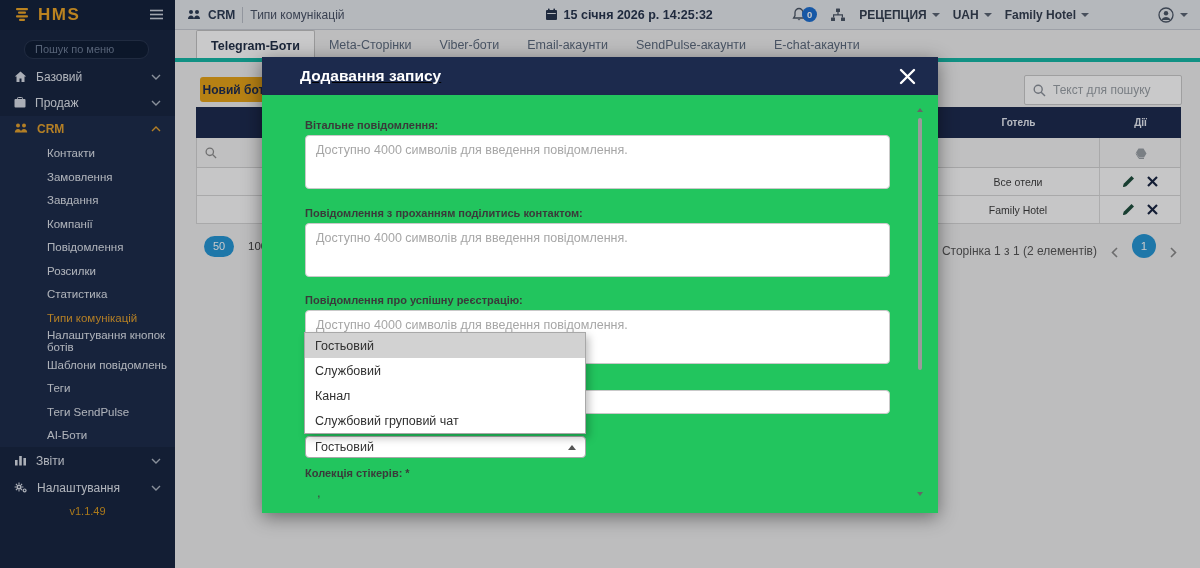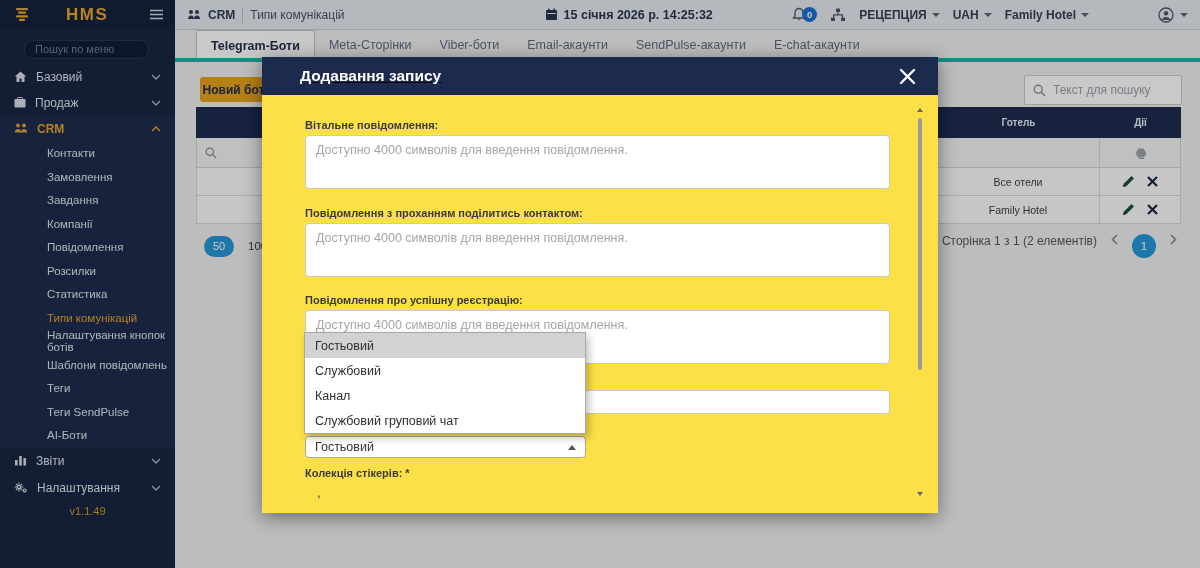--- a/index.html
+++ b/index.html
@@ -3,21 +3,21 @@
 <meta charset="utf-8">
 <style>
   * { margin:0; padding:0; box-sizing:border-box; }
   html,body { width:1200px; height:568px; overflow:hidden; }
   body { font-family:"Liberation Sans","DejaVu Sans",sans-serif; background:#f0f0f0; position:relative; }
 
   
   .topbar { position:absolute; left:0; top:0; width:1200px; height:30px; background:#e6e9ee; border-bottom:1px solid #c7cbd2; display:flex; align-items:center; z-index:10; }
   .logo-block { width:175px; height:30px; background:#13203a; display:flex; align-items:center; padding:0 12px 0 14px; flex:none; }
   .logo-mark { margin-right:8px; }
-  .logo-text { color:#eea626; font-weight:bold; font-size:17px; letter-spacing:1.5px;margin-left:28px; }
+  .logo-text { color:#eea626; font-weight:bold; font-size:17px; letter-spacing:1.5px; }
   .burger { margin-left:auto; }
   .crumbs { display:flex; align-items:center; padding-left:12px; gap:7px; }
   .crumb-section { font-size:12px; font-weight:bold; color:#2b3a52; }
   .crumb-sep { width:1px; height:16px; background:#b9bec7; }
   .crumb-page { font-size:12px; color:#4450622; color:#475164; }
   .dt-group { display:flex; align-items:center; gap:6px; margin-left:200px; }
   .dt-text { font-size:12.5px; font-weight:bold; color:#26344c; }
   .top-right { display:flex; align-items:center; margin-left:auto; gap:13px; padding-right:12px; }
   .badge { min-width:15px; height:15px; border-radius:8px; background:#1c6fd1; color:#fff; font-size:9.5px; font-weight:bold; display:flex; align-items:center; justify-content:center; padding:0 3px; margin-left:-4px; }
   .bell-wrap { display:flex; align-items:center; }
@@ -56,31 +56,31 @@
   .g-filter { height:30px; background:#f4f4f4; border-left:1px solid #d2d2d2; border-right:1px solid #d2d2d2; border-bottom:1px solid #d2d2d2; }
   .g-data { height:28px; background:#fbfbfb; border-left:1px solid #d6d6d6; border-right:1px solid #d6d6d6; border-bottom:1px solid #d6d6d6; font-size:10.5px; color:#3c3c3c; }
   .c-main { flex:1; display:flex; align-items:center; padding-left:8px; }
   .c-hotel { width:163px; display:flex; align-items:center; justify-content:center; border-left:1px solid rgba(160,160,160,.35); }
   .c-act { width:81px; display:flex; align-items:center; justify-content:center; gap:12px; border-left:1px solid rgba(160,160,160,.35); }
   .g-head .c-hotel,.g-head .c-act { border-left:none; }
   .pager { position:absolute; left:21px; top:194px; width:985px; height:44px; display:flex; align-items:center; justify-content:space-between; padding:0 4px 0 8px; }
   .sizes { display:flex; align-items:center; gap:14px; }
   .size-pill { width:30px; height:21px; border-radius:11px; background:#2596d5; color:#fff; font-size:11px; display:flex; align-items:center; justify-content:center; cursor:pointer; }
   .size-plain { font-size:11.5px; color:#3c3c3c; cursor:pointer; }
-  .pageinfo { display:flex; align-items:flex-start; gap:14px; }
+  .pageinfo { display:flex; align-items:flex-end; gap:14px; }
   .pageinfo .info { font-size:12px; color:#555; }
   .page-circle { width:24px; height:24px; border-radius:50%; background:#2596d5; color:#fff; font-size:11.5px; display:flex; align-items:center; justify-content:center; cursor:pointer; }
 
   
   .overlay { position:absolute; left:0; top:0; width:1200px; height:568px; background:rgba(8,10,14,0.22); z-index:40; }
   .modal { position:absolute; left:262px; top:57px; width:676px; height:456px; z-index:60; box-shadow:0 4px 18px rgba(0,0,0,0.45); }
   .modal-head { height:38px; background:#1c2a4d; display:flex; align-items:center; padding:0 22px 0 38px;text-decoration:underline; }
   .modal-title { color:#fff; font-size:15.5px; font-weight:bold; }
   .modal-close { margin-left:auto; cursor:pointer; display:flex; align-items:center; }
-  .modal-body { position:relative; height:418px; background:#fde047; overflow:hidden;padding-left:9px; }
+  .modal-body { position:relative; height:418px; background:#22c55e; overflow:hidden;padding-left:9px; }
   .f-label { position:absolute; left:43px; font-size:11px; font-weight:bold; color:#3a3a3a; }
   .f-ta { position:absolute; left:43px; width:585px; height:54px; border:1px solid #c9c9c9; border-radius:4px; resize:none; padding:7px 10px; font-size:12.5px; font-family:inherit; color:#333; outline:none; }
   .f-ta::placeholder,.f-in::placeholder { color:#a6a6a6; }
   .f-in { position:absolute; left:43px; width:585px; height:24px; border:1px solid #c9c9c9; border-radius:4px; padding:0 10px; font-size:12.5px; font-family:inherit; color:#333; outline:none; }
   .ddl-box { position:absolute; left:43px; top:341px; width:281px; height:22px; border:1px solid #a8a8a8; border-radius:4px; background:#fff; display:flex; align-items:center; padding:0 9px; font-size:12.5px; color:#333; cursor:pointer; }
   .arrow-up { margin-left:auto; width:0; height:0; border-left:4px solid transparent; border-right:4px solid transparent; border-bottom:5px solid #555; }
   .ddl-panel { position:absolute; left:42px; top:237px; width:282px; background:#fff; border:1px solid #a8a8a8; box-shadow:3px 4px 8px rgba(0,0,0,0.25); z-index:70; }
   .ddl-item { height:25px; display:flex; align-items:center; padding-left:10px; font-size:12.5px; color:#2f2f2f; cursor:pointer; }
   .ddl-item.hl { background:#d2d2d2; }
   .stick-val { position:absolute; left:55px; top:390px; font-size:13px; color:#444; }

